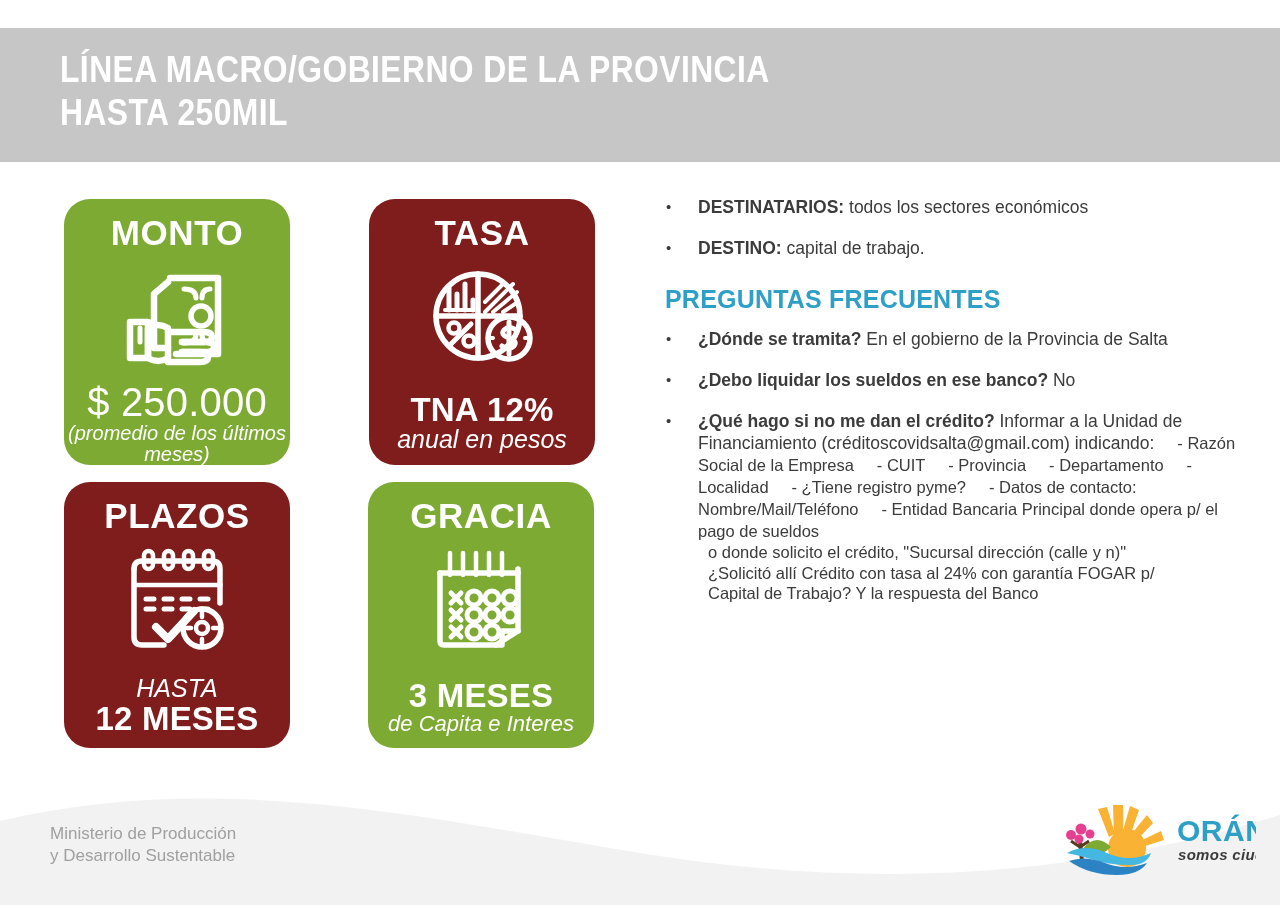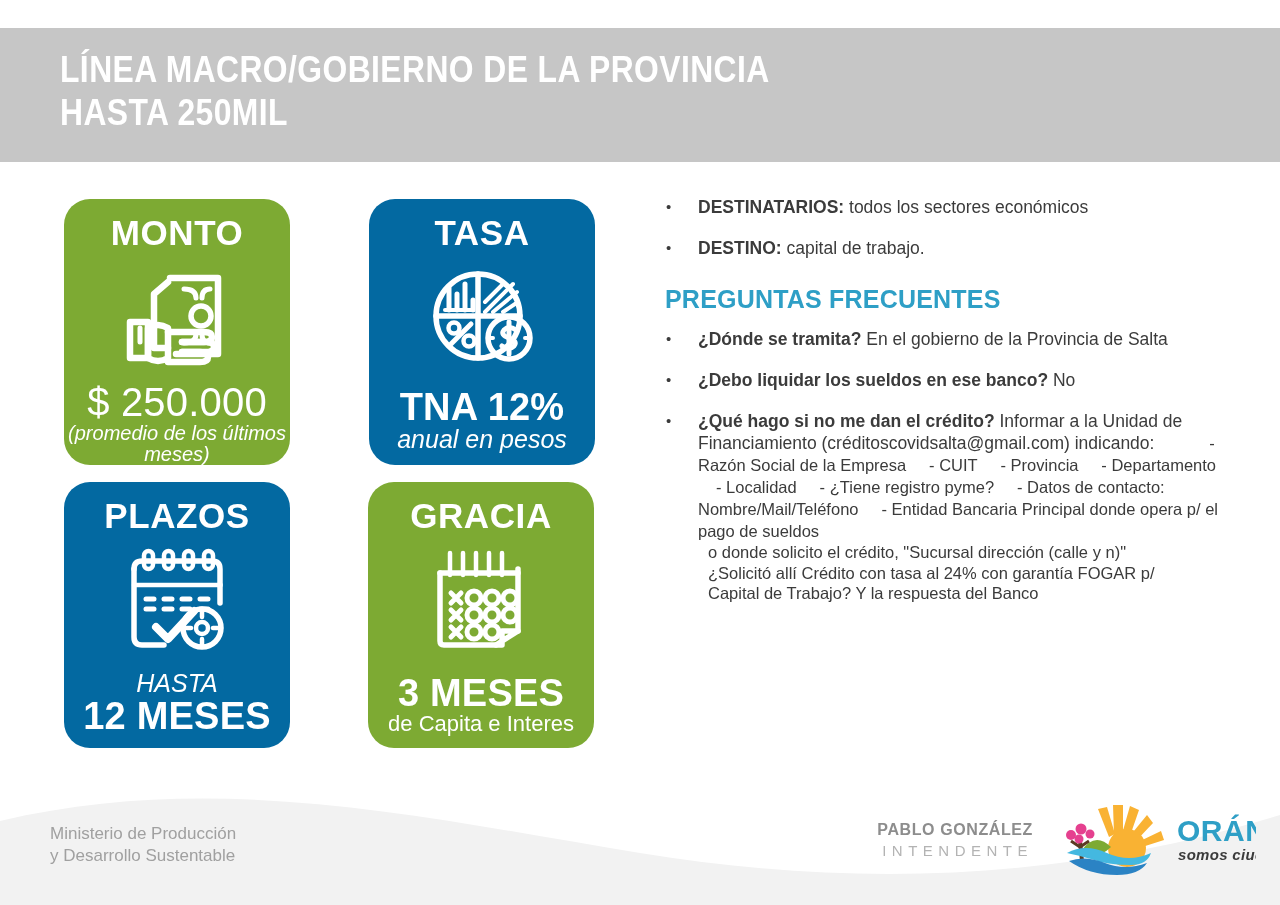--- a/index.html
+++ b/index.html
@@ -39,21 +39,21 @@
   .card{
     position:absolute;
     width:226px;height:266px;
     border-radius:26px;
     color:#ffffff;
     display:flex;flex-direction:column;align-items:center;
     box-sizing:border-box;
     padding-top:15px;
   }
   .card.green{background:#7daa33;}
-  .card.orange{background:#0369a1;}
+  .card.orange{background:#7f1d1d;}
   .card.pos-tl{left:0;top:0;}
   .card.pos-tr{left:305px;top:0;}
   .card.pos-bl{left:0;top:283px;}
   .card.pos-br{left:304px;top:283px;}
 
   .card-title{
     font-size:35px;font-weight:bold;letter-spacing:0.6px;
     line-height:38px;text-align:center;
     font-family:"Liberation Sans", sans-serif;
   }
@@ -63,22 +63,22 @@
     display:flex;align-items:center;justify-content:center;
     margin-top:2px;
   }
   .card-icon svg{display:block;}
   .card-foot{
     margin-top:auto;margin-bottom:12px;
     text-align:center;width:100%;
     line-height:1.03;
   }
   .val-big{font-size:40px;font-weight:normal;letter-spacing:0.2px;display:block;}
-  .val-big-sm{font-size:38px;font-weight:bold;letter-spacing:0.2px;display:block;}
-  .val-it{font-size:22px;display:block;}
+  .val-big-sm{font-size:33px;font-weight:bold;letter-spacing:0.2px;display:block;}
+  .val-it{font-style:italic;font-size:22px;display:block;}
   .val-it-lg{font-style:italic;font-size:25px;display:block;}
   .val-it-sm{font-style:italic;font-size:20px;display:block;}
 
   
   .right-col{
     position:absolute;left:660px;top:196px;width:580px;
     color:#3b3b3b;
   }
   .bullet-row{display:flex;align-items:flex-start;margin-bottom:19px;}
   .bullet-dot{
@@ -89,21 +89,21 @@
   .bullet-txt{font-size:17.5px;line-height:22px;flex:1;}
   .bullet-txt b{font-weight:bold;}
 
   .faq-title{
     color:#2e9fc6;font-size:25px;font-weight:bold;
     letter-spacing:0.2px;margin:26px 0 14px 5px;
   }
   .faq-row{display:flex;align-items:flex-start;margin-bottom:19px;}
   .faq-txt{font-size:17.5px;line-height:22px;flex:1;}
   .faq-txt b{font-weight:bold;}
-  .sublist{margin-top:1px;margin-left:32px;}
+  .sublist{margin-top:1px;}
   .sub-line{
     font-size:16.5px;line-height:20.5px;padding-left:18px;
     text-indent:-10px;
   }
   .sub-line .cont{display:block;text-indent:0;padding-left:10px;}
 
   
   .footer-wave{position:absolute;left:0;bottom:0;width:1280px;height:130px;}
   .footer-min{
     position:absolute;left:50px;bottom:38px;
@@ -298,24 +298,20 @@
   </div>
 
   <svg class="footer-wave" viewBox="0 0 1280 130" preserveAspectRatio="none">
     <path d="M0 46 C 220 -6, 430 44, 640 78 C 850 112, 1060 108, 1280 40 L1280 130 L0 130 Z" fill="#f2f2f2"></path>
   </svg>
 
   <div class="footer-min">Ministerio de Producción
 y Desarrollo Sustentable</div>
 
   <div class="footer-right">
-    <div class="pablo">
-      <span class="n1">PABLO GONZÁLEZ</span>
-      <span class="n2">INTENDENTE</span>
-    </div>
     <div class="oran-logo">
       <svg width="205" height="74" viewBox="0 0 205 74">
 
         <g fill="#f9b233">
           <path d="M58 34 L47 6 L56 4 L64 31 Z"></path>
           <path d="M63 32 L62 2 L72 2 L72 31 Z"></path>
           <path d="M71 31 L79 3 L88 7 L79 33 Z"></path>
           <path d="M78 34 L96 12 L102 20 L85 38 Z"></path>
           <path d="M85 40 L110 28 L113 37 L88 45 Z"></path>
         </g>

